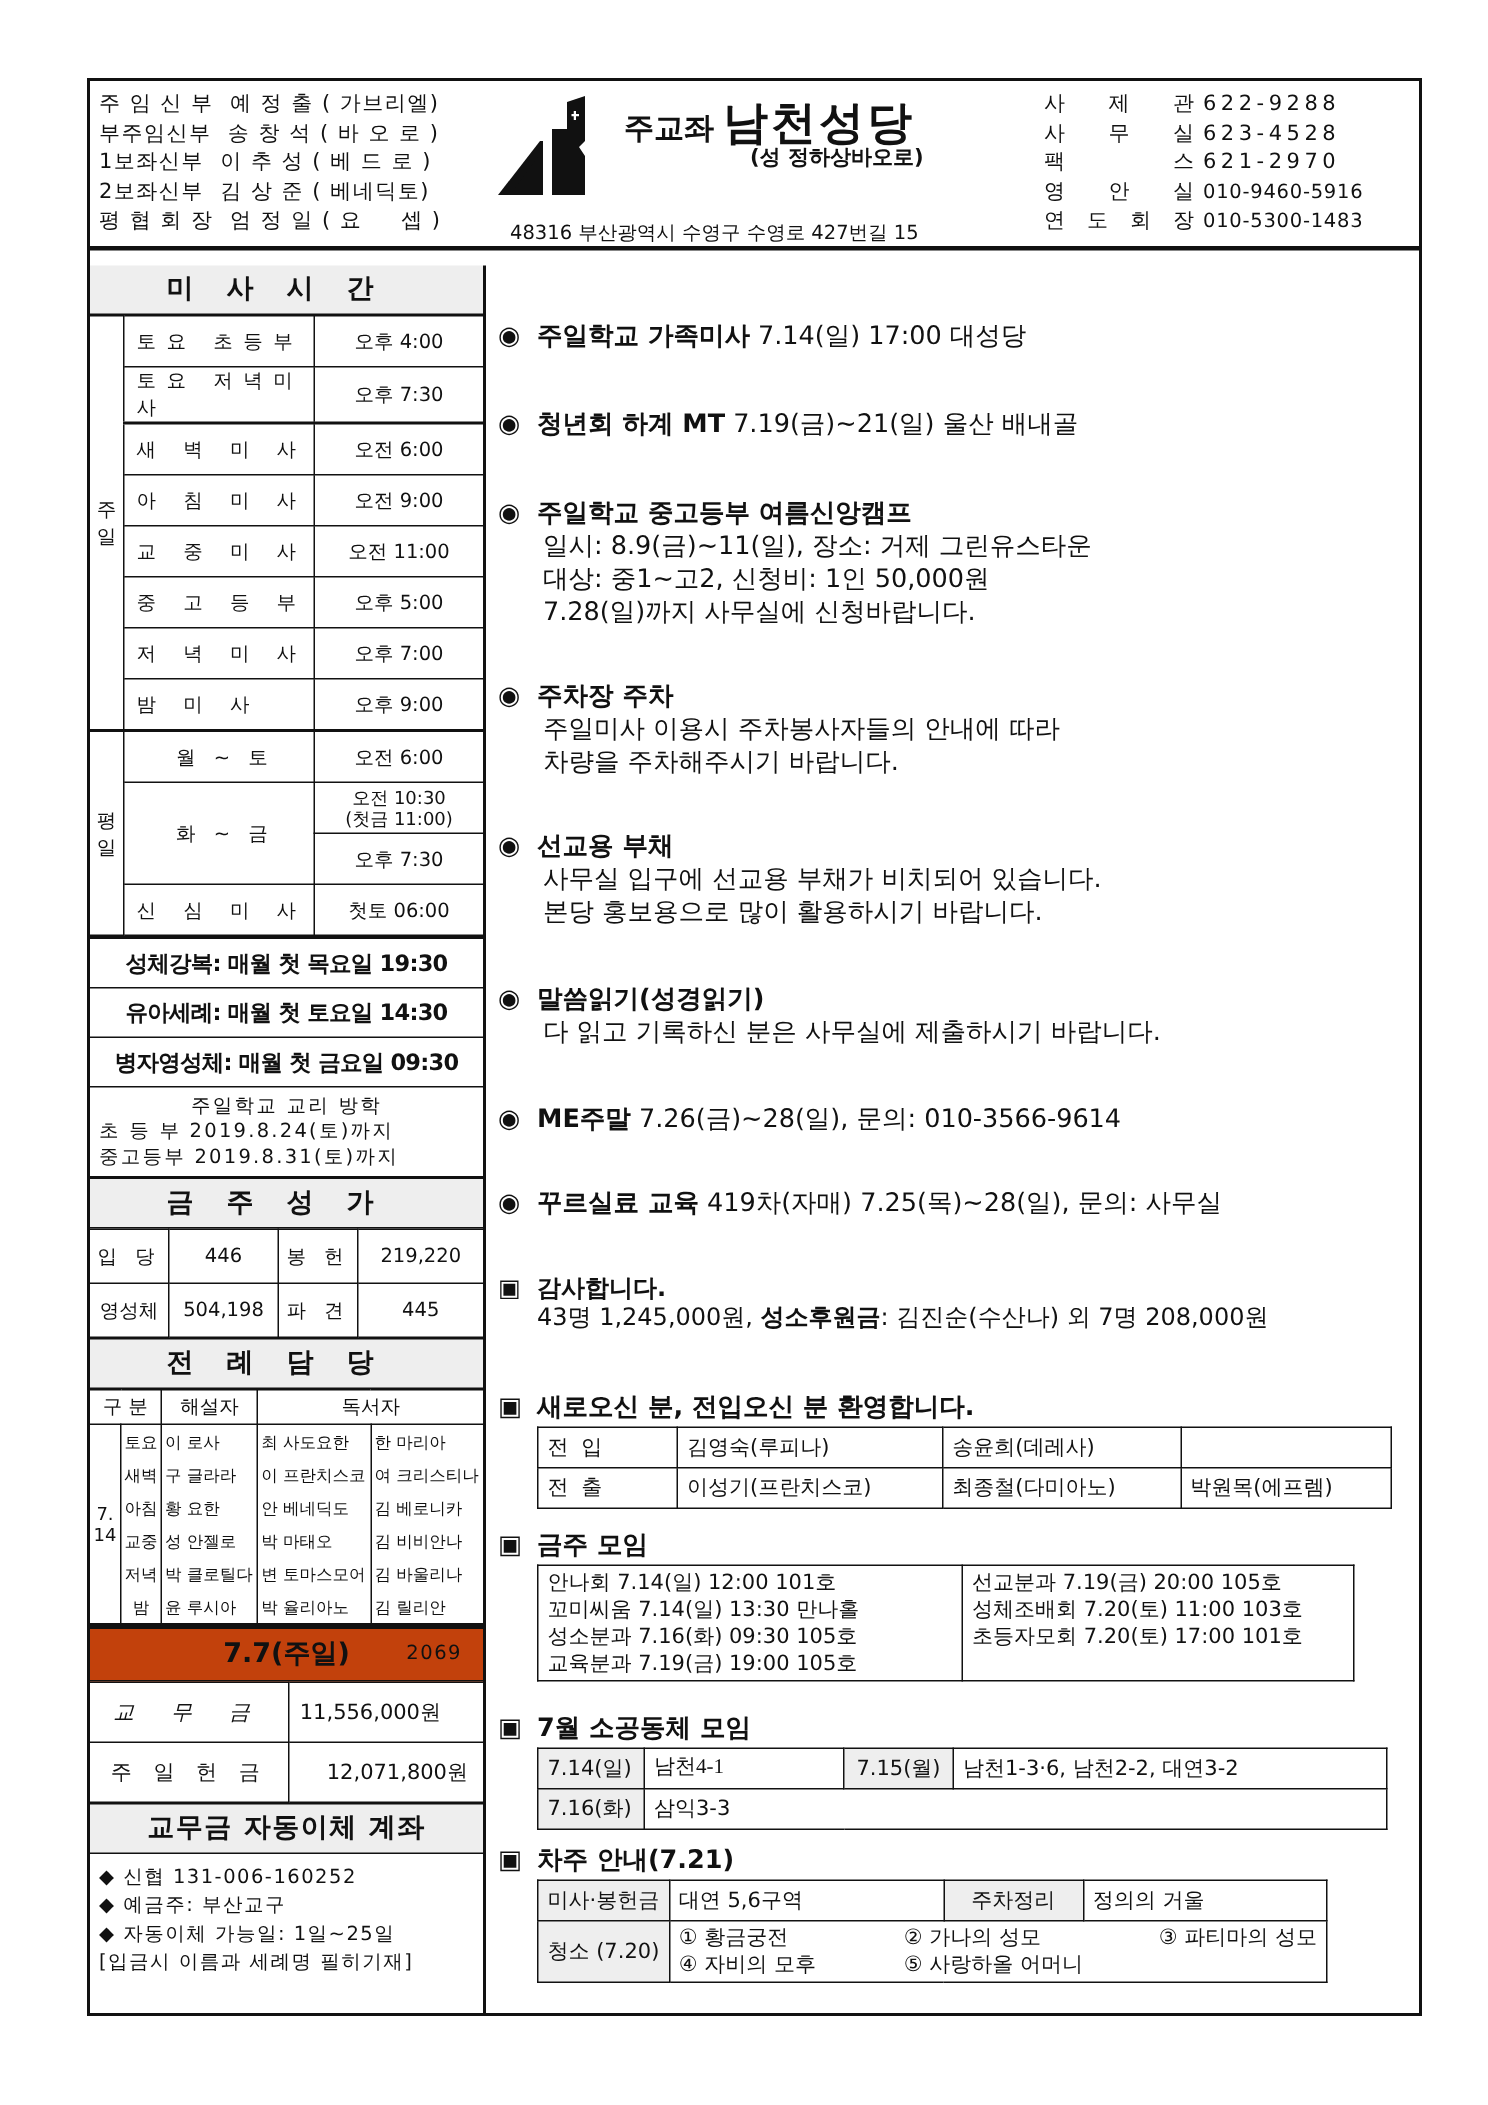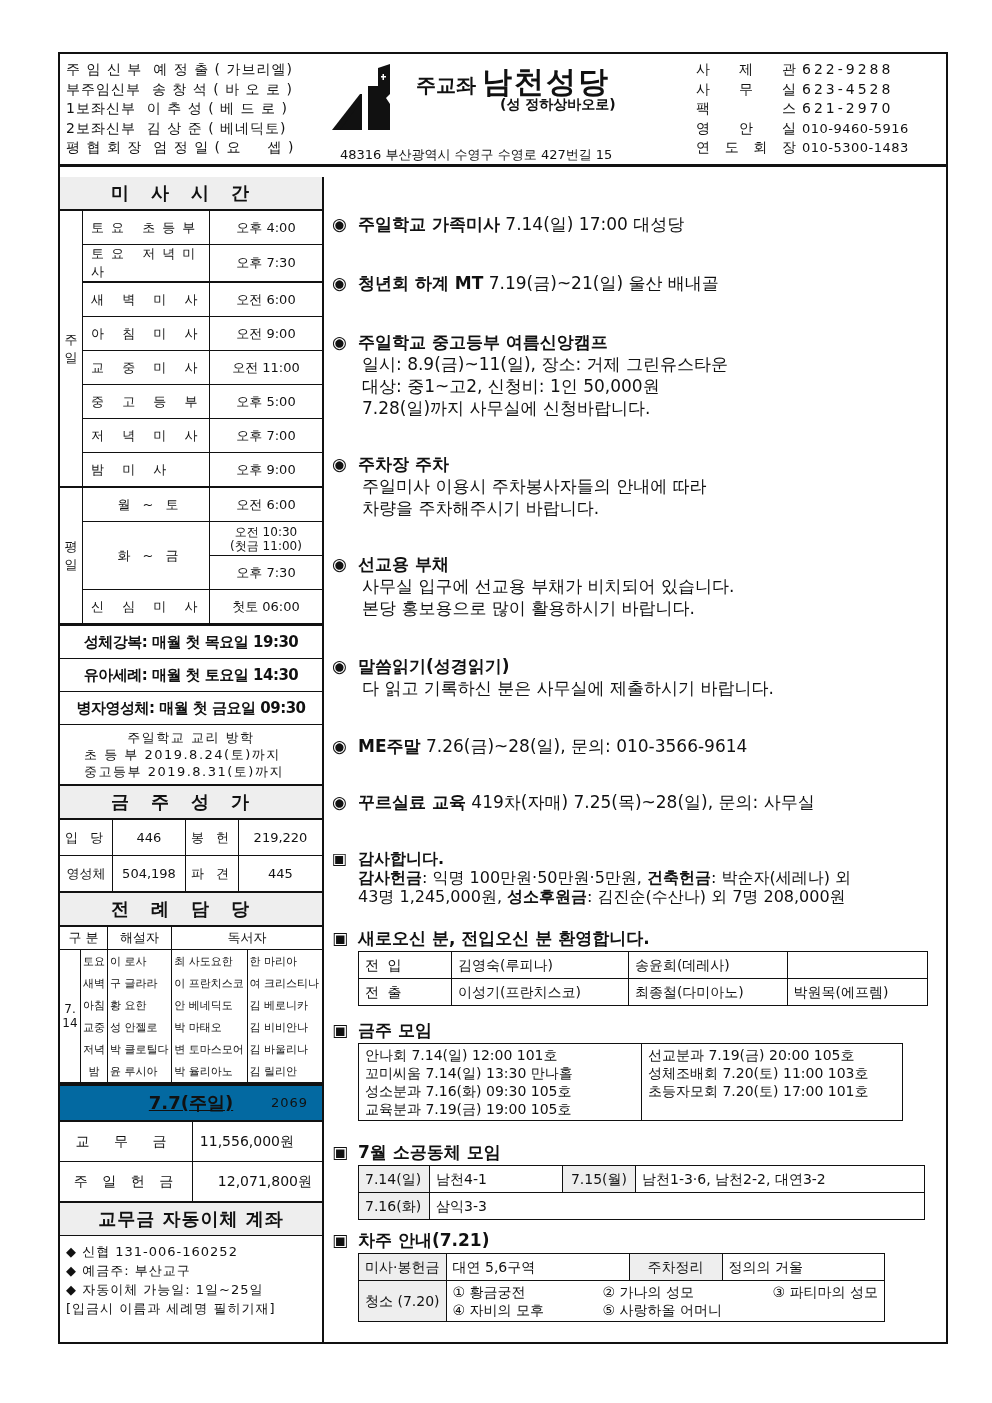--- a/index.html
+++ b/index.html
@@ -22,25 +22,25 @@
 
   .left{position:absolute;left:0;top:123px;width:262px;height:1165px;border-right:2px solid #111;}
   .lbox{position:absolute;left:0;width:262px;border-top:2px solid #111;box-sizing:border-box;}
   .sec-title{background:#eeeeee;font-weight:bold;font-size:18px;text-align:center;letter-spacing:22px;height:32px;line-height:32px;border-bottom:1px solid #111;}
   table{border-collapse:collapse;}
   .mass td{border:1px solid #111;font-size:13px;height:33px;padding:0;}
   .mass td.side{width:22px;text-align:center;font-size:13px;}
   .mass td.name{width:118px;letter-spacing:7px;padding-left:8px;}
   .mass td.time{text-align:center;}
   .notice-row{font-weight:bold;font-size:15px;text-align:center;height:32px;line-height:32px;border-bottom:1px solid #111;letter-spacing:-0.5px;}
-  .school{font-size:13px;line-height:17px;padding:4px 24px;letter-spacing:1.5px;border-bottom:2px solid #111;}
+  .school{font-size:13px;line-height:17px;padding:4px 6px;letter-spacing:1.5px;border-bottom:2px solid #111;}
   .offer td{border:1px solid #111;font-size:13px;height:33px;text-align:center;}
   .litu td{border:1px solid #111;font-size:11px;height:22px;padding:0 2px;white-space:nowrap;}
   .litu tbody td{border-top:none;border-bottom:none;}
-  .day-title{background:#0369a1;font-weight:bold;font-size:18px;text-align:center;height:34px;line-height:34px;border-bottom:1px solid #111;position:relative;text-decoration:underline;}
+  .day-title{background:#c2410c;font-weight:bold;font-size:18px;text-align:center;height:34px;line-height:34px;border-bottom:1px solid #111;position:relative;}
   .day-title .cnt{position:absolute;right:14px;font-size:13px;font-weight:normal;letter-spacing:1px;}
   .money td{border:1px solid #111;font-size:14px;height:37px;}
   .acct{font-size:13px;line-height:19px;padding:6px 6px;letter-spacing:1px;}
 
   .right{position:absolute;left:272px;top:123px;width:610px;}
   .item{position:absolute;left:0;font-size:17px;line-height:22px;}
   .item .bul{display:inline-block;width:26px;}
   .item b{font-weight:bold;}
   .item .body{padding-left:30px;}
   .grid td{border:1px solid #111;font-size:14px;padding:2px 6px;white-space:nowrap;}
@@ -259,21 +259,21 @@
         </tbody>
       </table>
 
       <div class="day-title" style="border-top:2px solid #111;">
         <span>7.7(주일)</span>
         <span class="cnt">2069</span>
       </div>
       <table class="money" style="width:262px;">
         <tbody>
             <tr>
-          <td style="border-left:none;width:130px;text-align:center;letter-spacing:10px;">교  무  금</td>
+          <td style="border-left:none;width:130px;text-align:center;letter-spacing:10px;font-style:italic;">교  무  금</td>
           <td style="border-right:none;text-align:right;padding-right:28px;">11,556,000원</td>
         </tr>
         <tr>
           <td style="border-left:none;text-align:center;letter-spacing:5px;">주 일 헌 금</td>
           <td style="border-right:none;text-align:right;padding-right:10px;">12,071,800원</td>
         </tr>
       </tbody>
         </table>
       <div class="sec-title" style="letter-spacing:1px;border-top:1px solid #111;">교무금 자동이체 계좌</div>
       <div class="acct">
@@ -323,21 +323,20 @@
     <div class="item" style="top:558px;">
       <span class="bul">◉</span><b>ME주말</b><span> 7.26(금)~28(일), 문의: 010-3566-9614</span>
     </div>
     <div class="item" style="top:614px;">
       <span class="bul">◉</span><b>꾸르실료 교육</b><span> 419차(자매) 7.25(목)~28(일), 문의: 사무실</span>
     </div>
 
     <div class="item" style="top:672px;font-size:16px;line-height:19px;">
       <span class="bul">▣</span><b>감사합니다.</b>
       <div class="body" style="padding-left:26px;">
-        <div><b>감사헌금</b><span>: 익명 100만원·50만원·5만원, </span><b>건축헌금</b><span>: 박순자(세레나) 외</span></div>
         <div><span>43명 1,245,000원, </span><b>성소후원금</b><span>: 김진순(수산나) 외 7명 208,000원</span></div>
       </div>
     </div>
 
     <div class="item" style="top:750px;">
       <span class="bul">▣</span><b>새로오신 분, 전입오신 분 환영합니다.</b>
       <table class="grid" style="margin-left:26px;margin-top:2px;width:570px;">
         <tbody>
             <tr>
               <td style="width:80px;letter-spacing:2px;">전    입</td>
@@ -375,21 +374,21 @@
       </tbody>
         </table>
     </div>
 
     <div class="item" style="top:964px;">
       <span class="bul">▣</span><b>7월 소공동체 모임</b>
       <table class="grid" style="margin-left:26px;margin-top:2px;width:567px;">
         <tbody>
             <tr>
           <td class="gray" style="width:58px;">7.14(일)</td>
-          <td style="width:120px;">남천4-1</td>
+          <td style="width:120px;font-family:Liberation Serif, serif;">남천4-1</td>
           <td class="gray" style="width:60px;text-align:center;">7.15(월)</td>
           <td>남천1-3·6, 남천2-2, 대연3-2</td>
         </tr>
         <tr>
           <td class="gray">7.16(화)</td>
           <td colspan="3">삼익3-3</td>
         </tr>
       </tbody>
         </table>
     </div>

